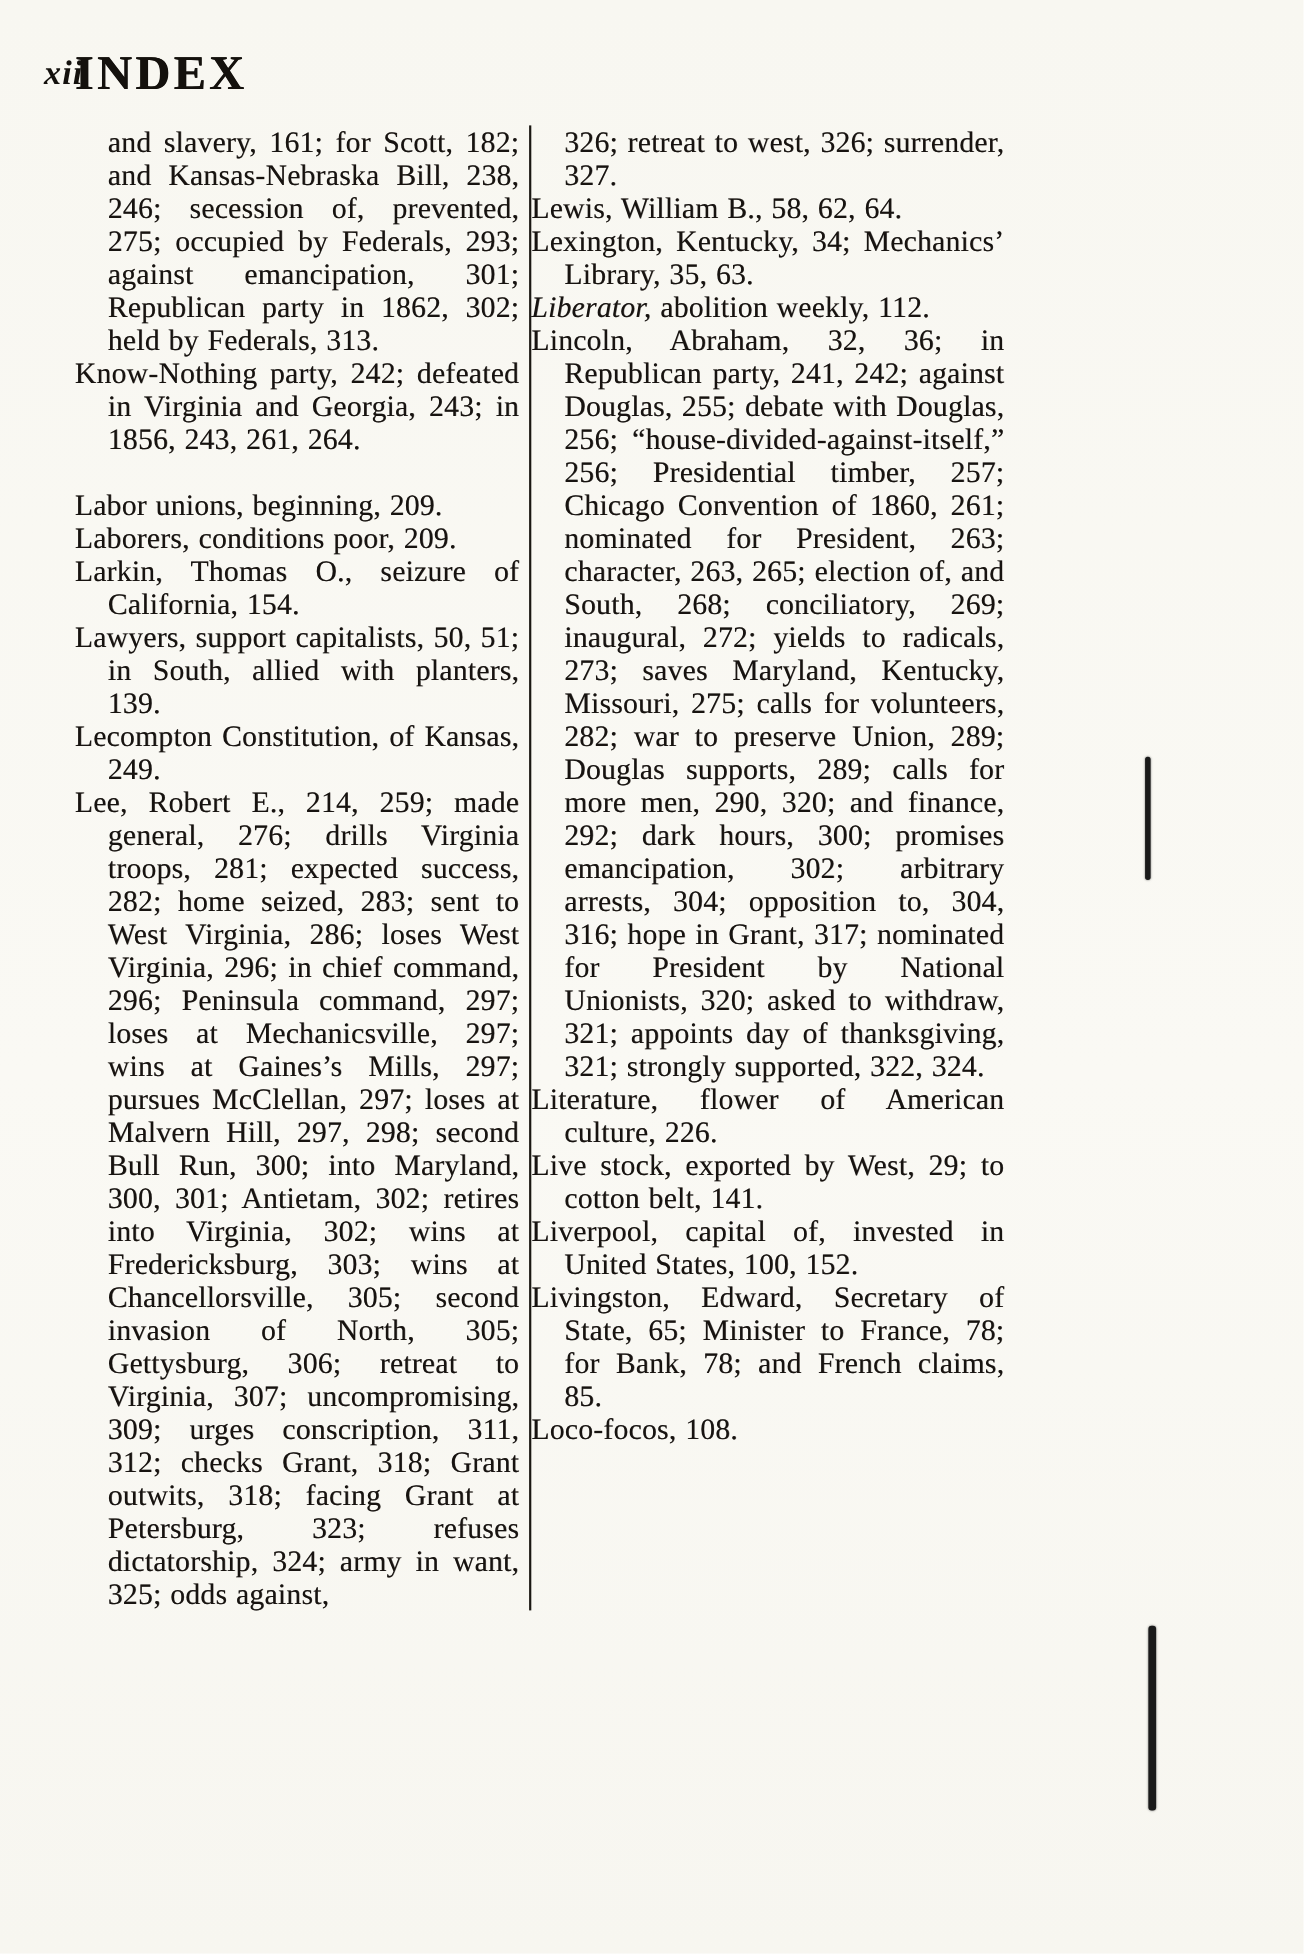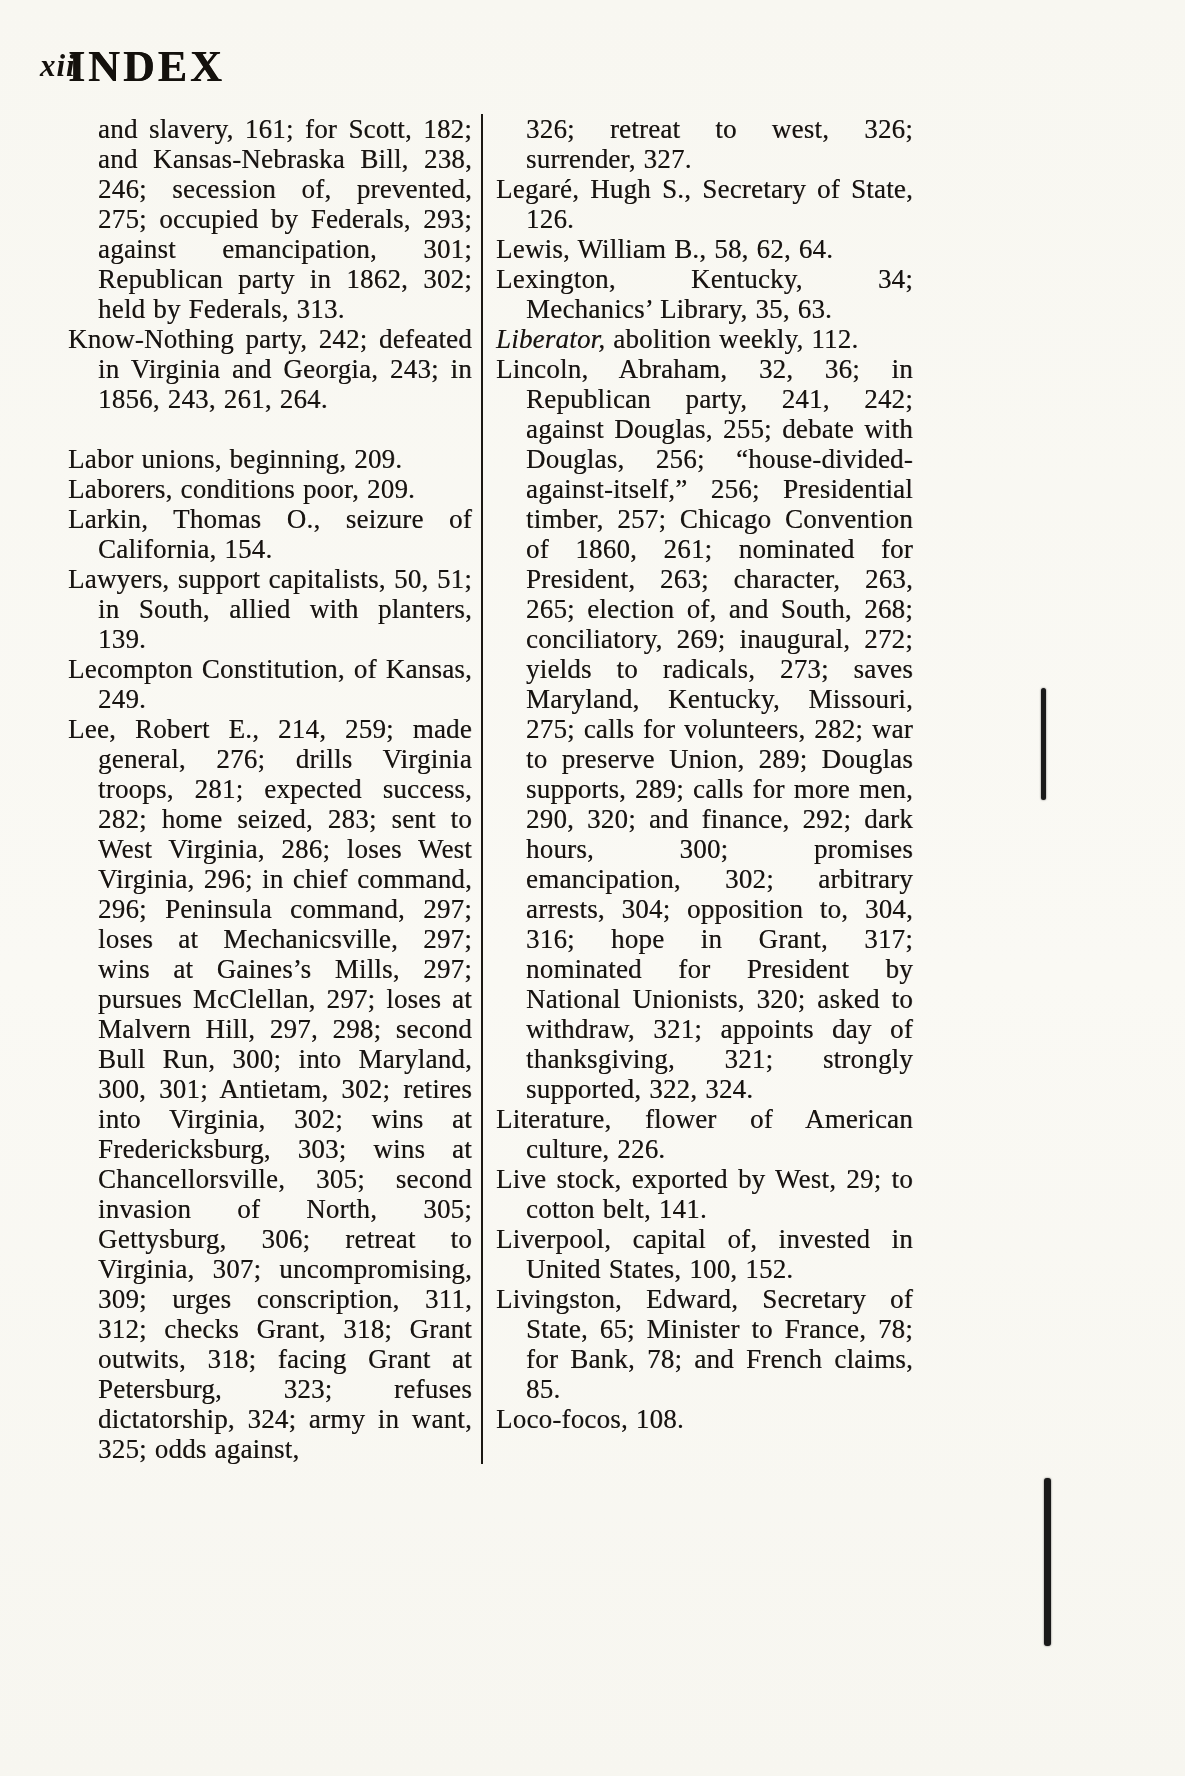--- a/index.html
+++ b/index.html
@@ -49,21 +49,21 @@
 
   .columns {
     display: flex;
     align-items: stretch;
     margin-top: 14px;
     justify-content: space-between;
   }
 
   .column.left  { flex: 0 0 410px; padding-right: 6px; }
   .col-rule     { flex: 0 0 2px; background: #1b1813; margin-left: 3px; }
-  .column.right { flex: 1 1 auto; padding-left: 13px; }
+  .column.right { flex: 1 1 auto; }
 
   .entry {
     font-size: 27px;
     line-height: 30px;
     text-align: justify;
     letter-spacing: 0.2px;
     word-spacing: 1px;
     padding-left: 30px;
     text-indent: -30px;
     color: #171310;
@@ -101,21 +101,20 @@
         <p class="entry gap-before"><span>Labor unions, beginning, 209.</span></p>
         <p class="entry"><span>Laborers, conditions poor, 209.</span></p>
         <p class="entry"><span>Larkin, Thomas O., seizure of California, 154.</span></p>
         <p class="entry"><span>Lawyers, support capitalists, 50, 51; in South, allied with planters, 139.</span></p>
         <p class="entry"><span>Lecompton Constitution, of Kansas, 249.</span></p>
         <p class="entry"><span>Lee, Robert E., 214, 259; made general, 276; drills Virginia troops, 281; expected success, 282; home seized, 283; sent to West Virginia, 286; loses West Virginia, 296; in chief command, 296; Peninsula command, 297; loses at Mechanicsville, 297; wins at Gaines’s Mills, 297; pursues McClellan, 297; loses at Malvern Hill, 297, 298; second Bull Run, 300; into Maryland, 300, 301; Antietam, 302; retires into Virginia, 302; wins at Fredericksburg, 303; wins at Chancellorsville, 305; second invasion of North, 305; Gettysburg, 306; retreat to Virginia, 307; uncompromising, 309; urges conscription, 311, 312; checks Grant, 318; Grant outwits, 318; facing Grant at Petersburg, 323; refuses dictatorship, 324; army in want, 325; odds against,</span></p>
       </div>
     <div class="col-rule"></div>
     <div class="column right" id="col-right">
         <p class="entry continuation"><span>326; retreat to west, 326; surrender, 327.</span></p>
-        <p class="entry"><span>Legaré, Hugh S., Secretary of State, 126.</span></p>
         <p class="entry"><span>Lewis, William B., 58, 62, 64.</span></p>
         <p class="entry"><span>Lexington, Kentucky, 34; Mechanics’ Library, 35, 63.</span></p>
         <p class="entry"><i>Liberator,</i><span> abolition weekly, 112.</span></p>
         <p class="entry"><span>Lincoln, Abraham, 32, 36; in Republican party, 241, 242; against Douglas, 255; debate with Douglas, 256; “house-divided-against-itself,” 256; Presidential timber, 257; Chicago Convention of 1860, 261; nominated for President, 263; character, 263, 265; election of, and South, 268; conciliatory, 269; inaugural, 272; yields to radicals, 273; saves Maryland, Kentucky, Missouri, 275; calls for volunteers, 282; war to preserve Union, 289; Douglas supports, 289; calls for more men, 290, 320; and finance, 292; dark hours, 300; promises emancipation, 302; arbitrary arrests, 304; opposition to, 304, 316; hope in Grant, 317; nominated for President by National Unionists, 320; asked to withdraw, 321; appoints day of thanksgiving, 321; strongly supported, 322, 324.</span></p>
         <p class="entry"><span>Literature, flower of American culture, 226.</span></p>
         <p class="entry"><span>Live stock, exported by West, 29; to cotton belt, 141.</span></p>
         <p class="entry"><span>Liverpool, capital of, invested in United States, 100, 152.</span></p>
         <p class="entry"><span>Livingston, Edward, Secretary of State, 65; Minister to France, 78; for Bank, 78; and French claims, 85.</span></p>
         <p class="entry"><span>Loco-focos, 108.</span></p>
       </div>

